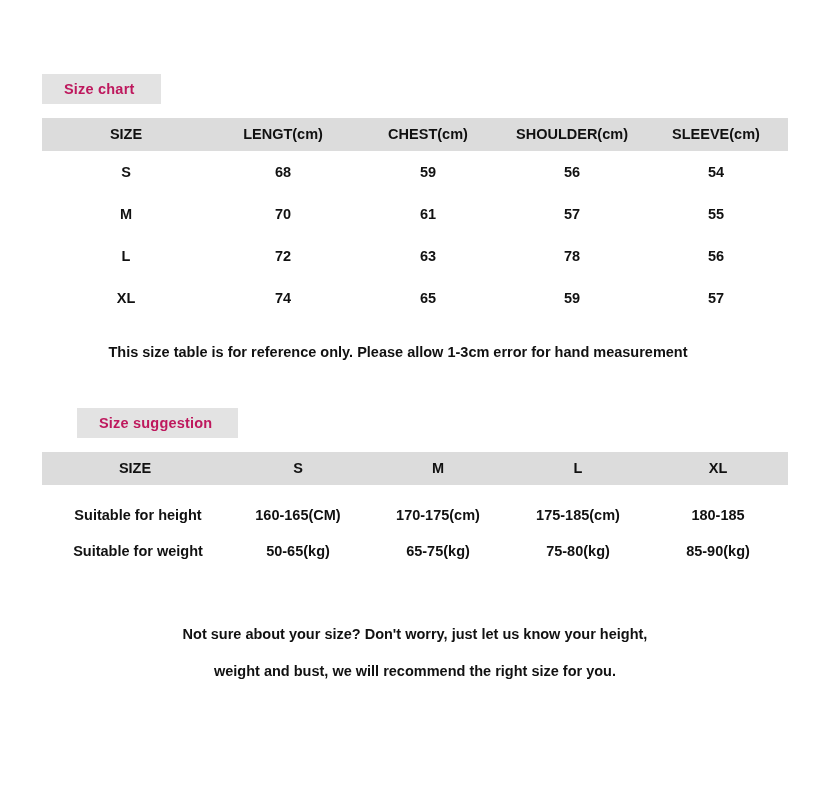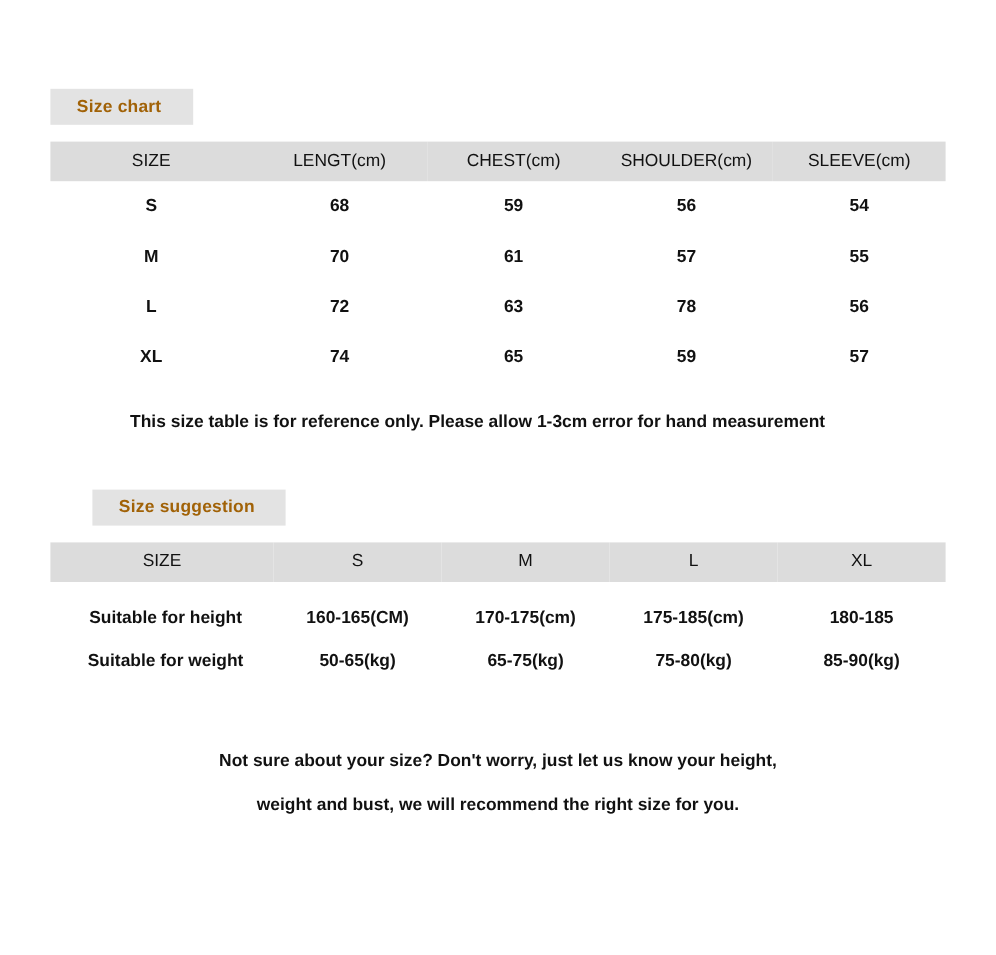--- a/index.html
+++ b/index.html
@@ -22,21 +22,21 @@
   }
 
   
   .chip {
     display: inline-block;
     background: #e3e3e3;
     font-weight: bold;
     font-size: 14.5px;
     letter-spacing: 0.2px;
     padding: 7px 26px 7px 22px;
-    color: #a16207;
+    color: #be185d;
   }
   .chip-wrap-1 {
     position: absolute;
     left: 42px;
     top: 74px;
   }
   .chip-wrap-2 {
     position: absolute;
     left: 42px;
     top: 408px;
@@ -57,21 +57,21 @@
   .tbl-2 {
     position: absolute;
     left: 42px;
     top: 452px;
   }
   thead tr {
     background: #dcdcdc;
   }
   thead th {
     font-size: 14.5px;
-    font-weight: normal;
+    font-weight: bold;
     text-align: center;
     padding: 8px 0 9px 0;
     color: #111;
   }
   tbody td {
     font-size: 14.5px;
     font-weight: bold;
     text-align: center;
     padding: 11px 0 11px 0;
     color: #111;

